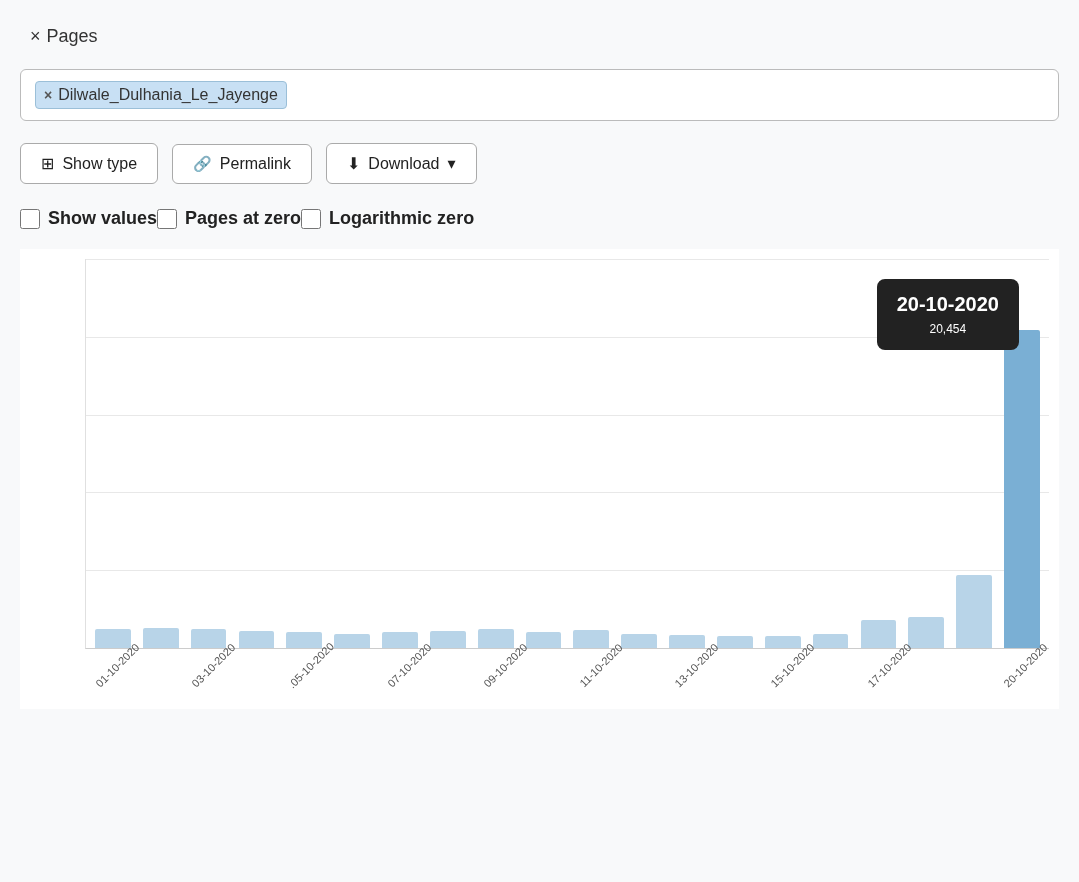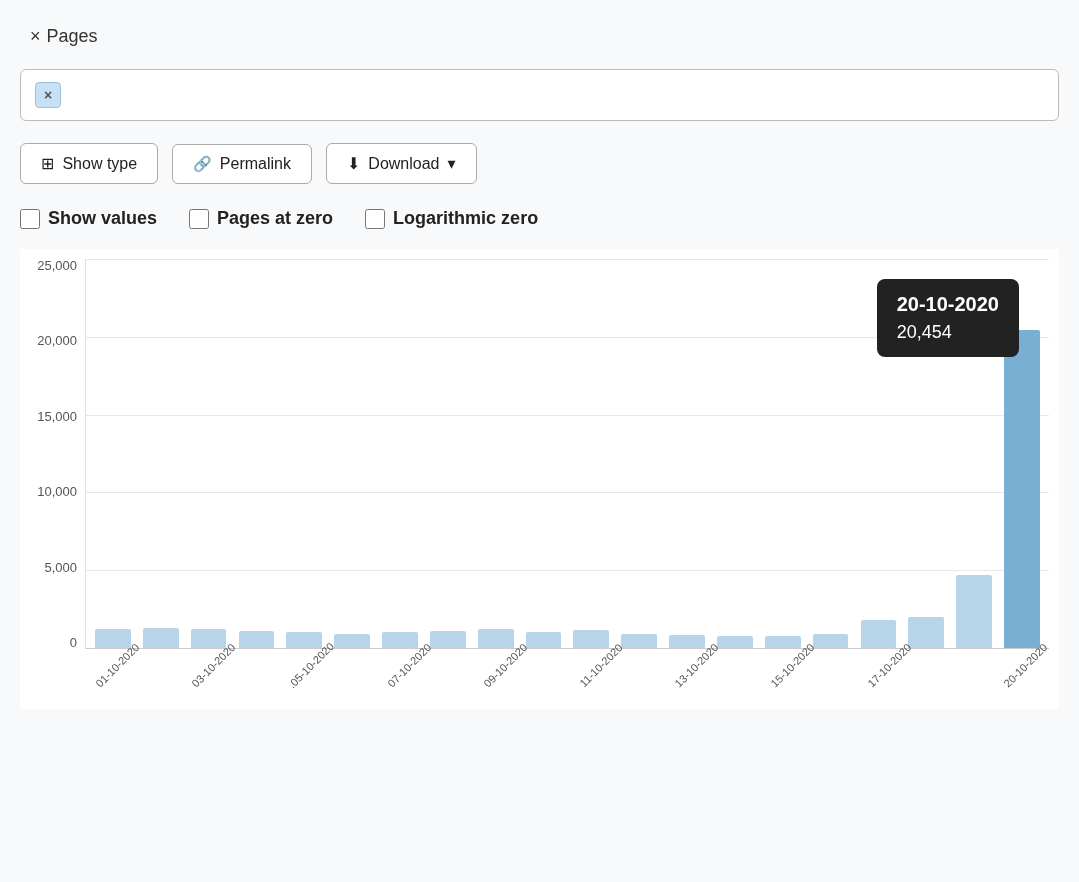--- a/index.html
+++ b/index.html
@@ -90,21 +90,20 @@
       padding: 10px 20px;
       font-size: 16px;
       font-weight: 500;
       cursor: pointer;
       color: #222;
     }
 
     .checkboxes-row {
       display: flex;
       align-items: flex-end;
-      gap: 32px;
       margin-bottom: 20px;
     }
     .checkbox-label {
       display: flex;
       align-items: center;
       gap: 8px;
       font-size: 18px;
       font-weight: 700;
       cursor: pointer;
     }
@@ -242,37 +241,39 @@
       top: 20px;
       right: 30px;
       min-width: 140px;
     }
     .tooltip-date {
       font-size: 20px;
       font-weight: 800;
       margin-bottom: 6px;
     }
     .tooltip-value {
-      font-size: 18px;
+      font-size: 12px;
       font-weight: 500;
+      text-align: center;
     }
   </style>
 </head>
 <body>
 
 <div class="header-row">
   <button class="clear-btn">
     <span>×</span>
     <span>Pages</span>
   </button>
 </div>
 
 <div class="tag-input-area">
   <span class="tag">
     <span class="tag-remove">×</span>
+    <span>Dilwale_Dulhania_Le_Jayenge</span>
   </span>
 </div>
 
 <div class="toolbar">
   <button class="toolbar-btn">
     <span>⊞</span>
     <span>Show type</span>
   </button>
   <button class="toolbar-btn">
     <span style="font-size:15px;">🔗</span>
@@ -296,28 +297,20 @@
   </label>
   <label class="checkbox-label">
     <input type="checkbox" style="">
     <span>Logarithmic zero</span>
   </label>
 </div>
 
 <div class="chart-container">
   <div class="chart-area">
 
-    <div class="y-axis" id="y-axis">
-        <div class="y-label">25,000</div>
-        <div class="y-label">20,000</div>
-        <div class="y-label">15,000</div>
-        <div class="y-label">10,000</div>
-        <div class="y-label">5,000</div>
-        <div class="y-label">0</div>
-      </div>
 
     <div class="plot-area" id="plot-area">
 
       <div class="gridlines">
         <div class="gridline"></div>
         <div class="gridline"></div>
         <div class="gridline"></div>
         <div class="gridline"></div>
         <div class="gridline"></div>
         <div class="gridline"></div>

